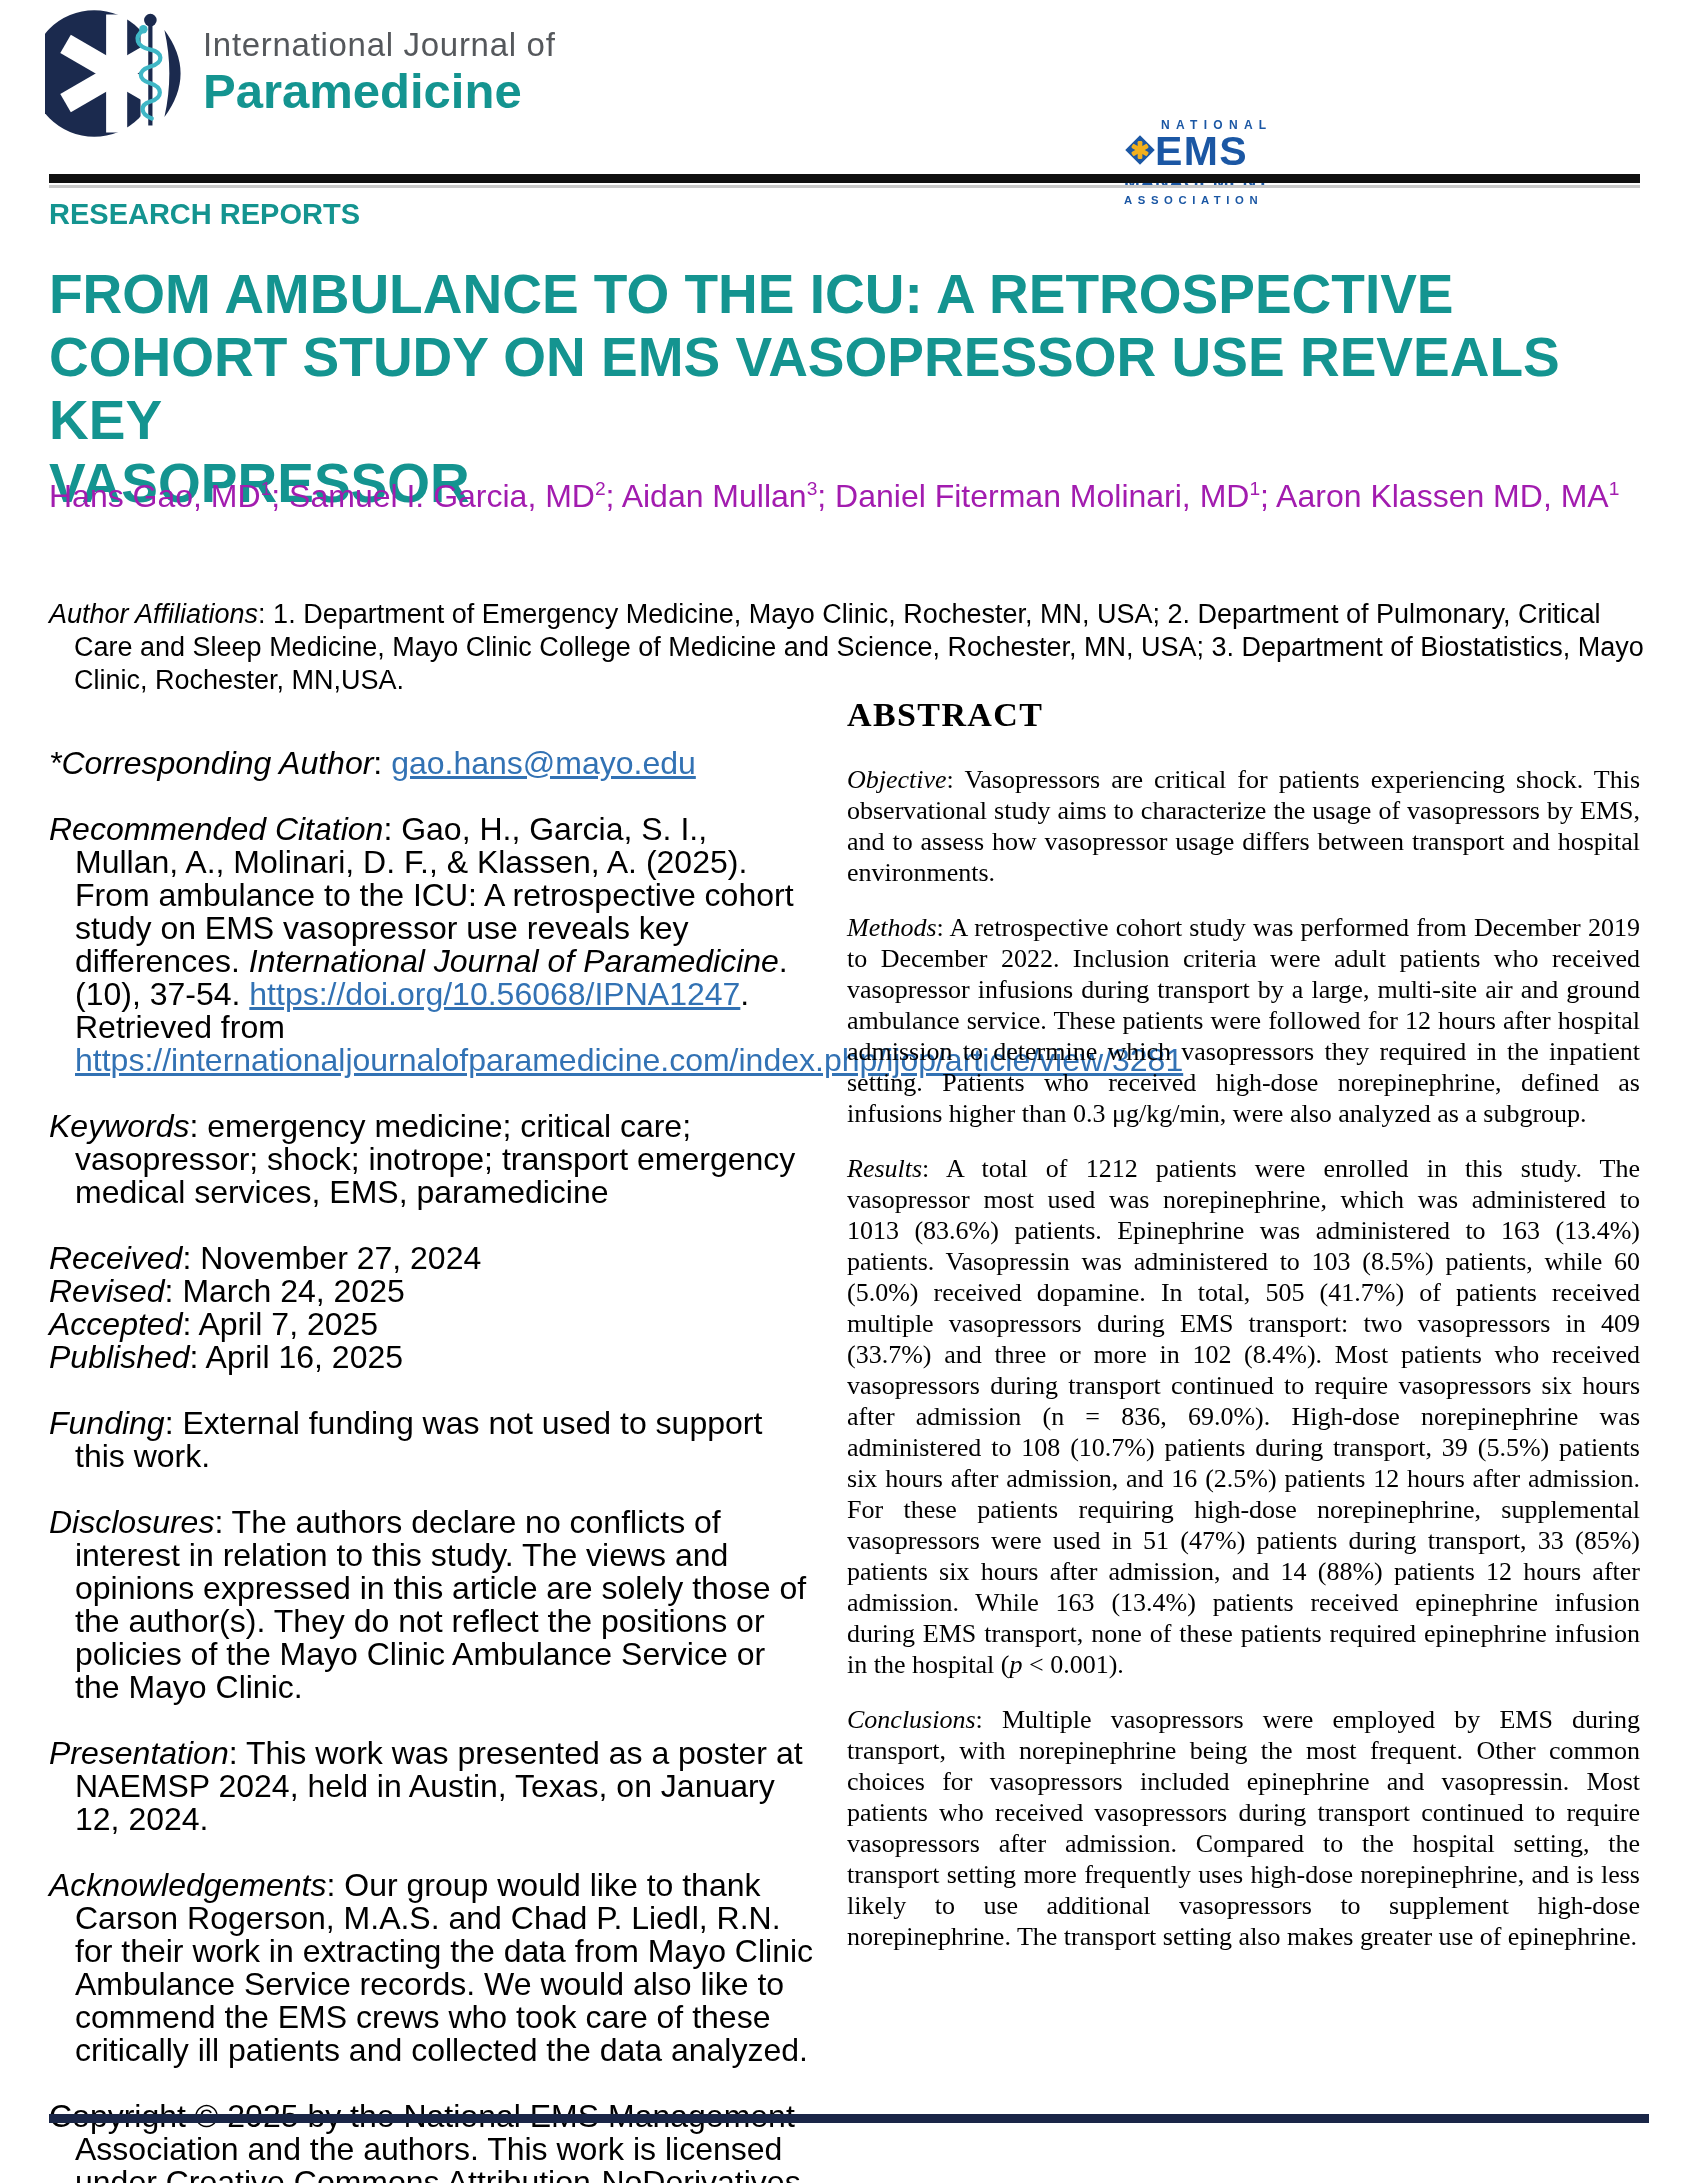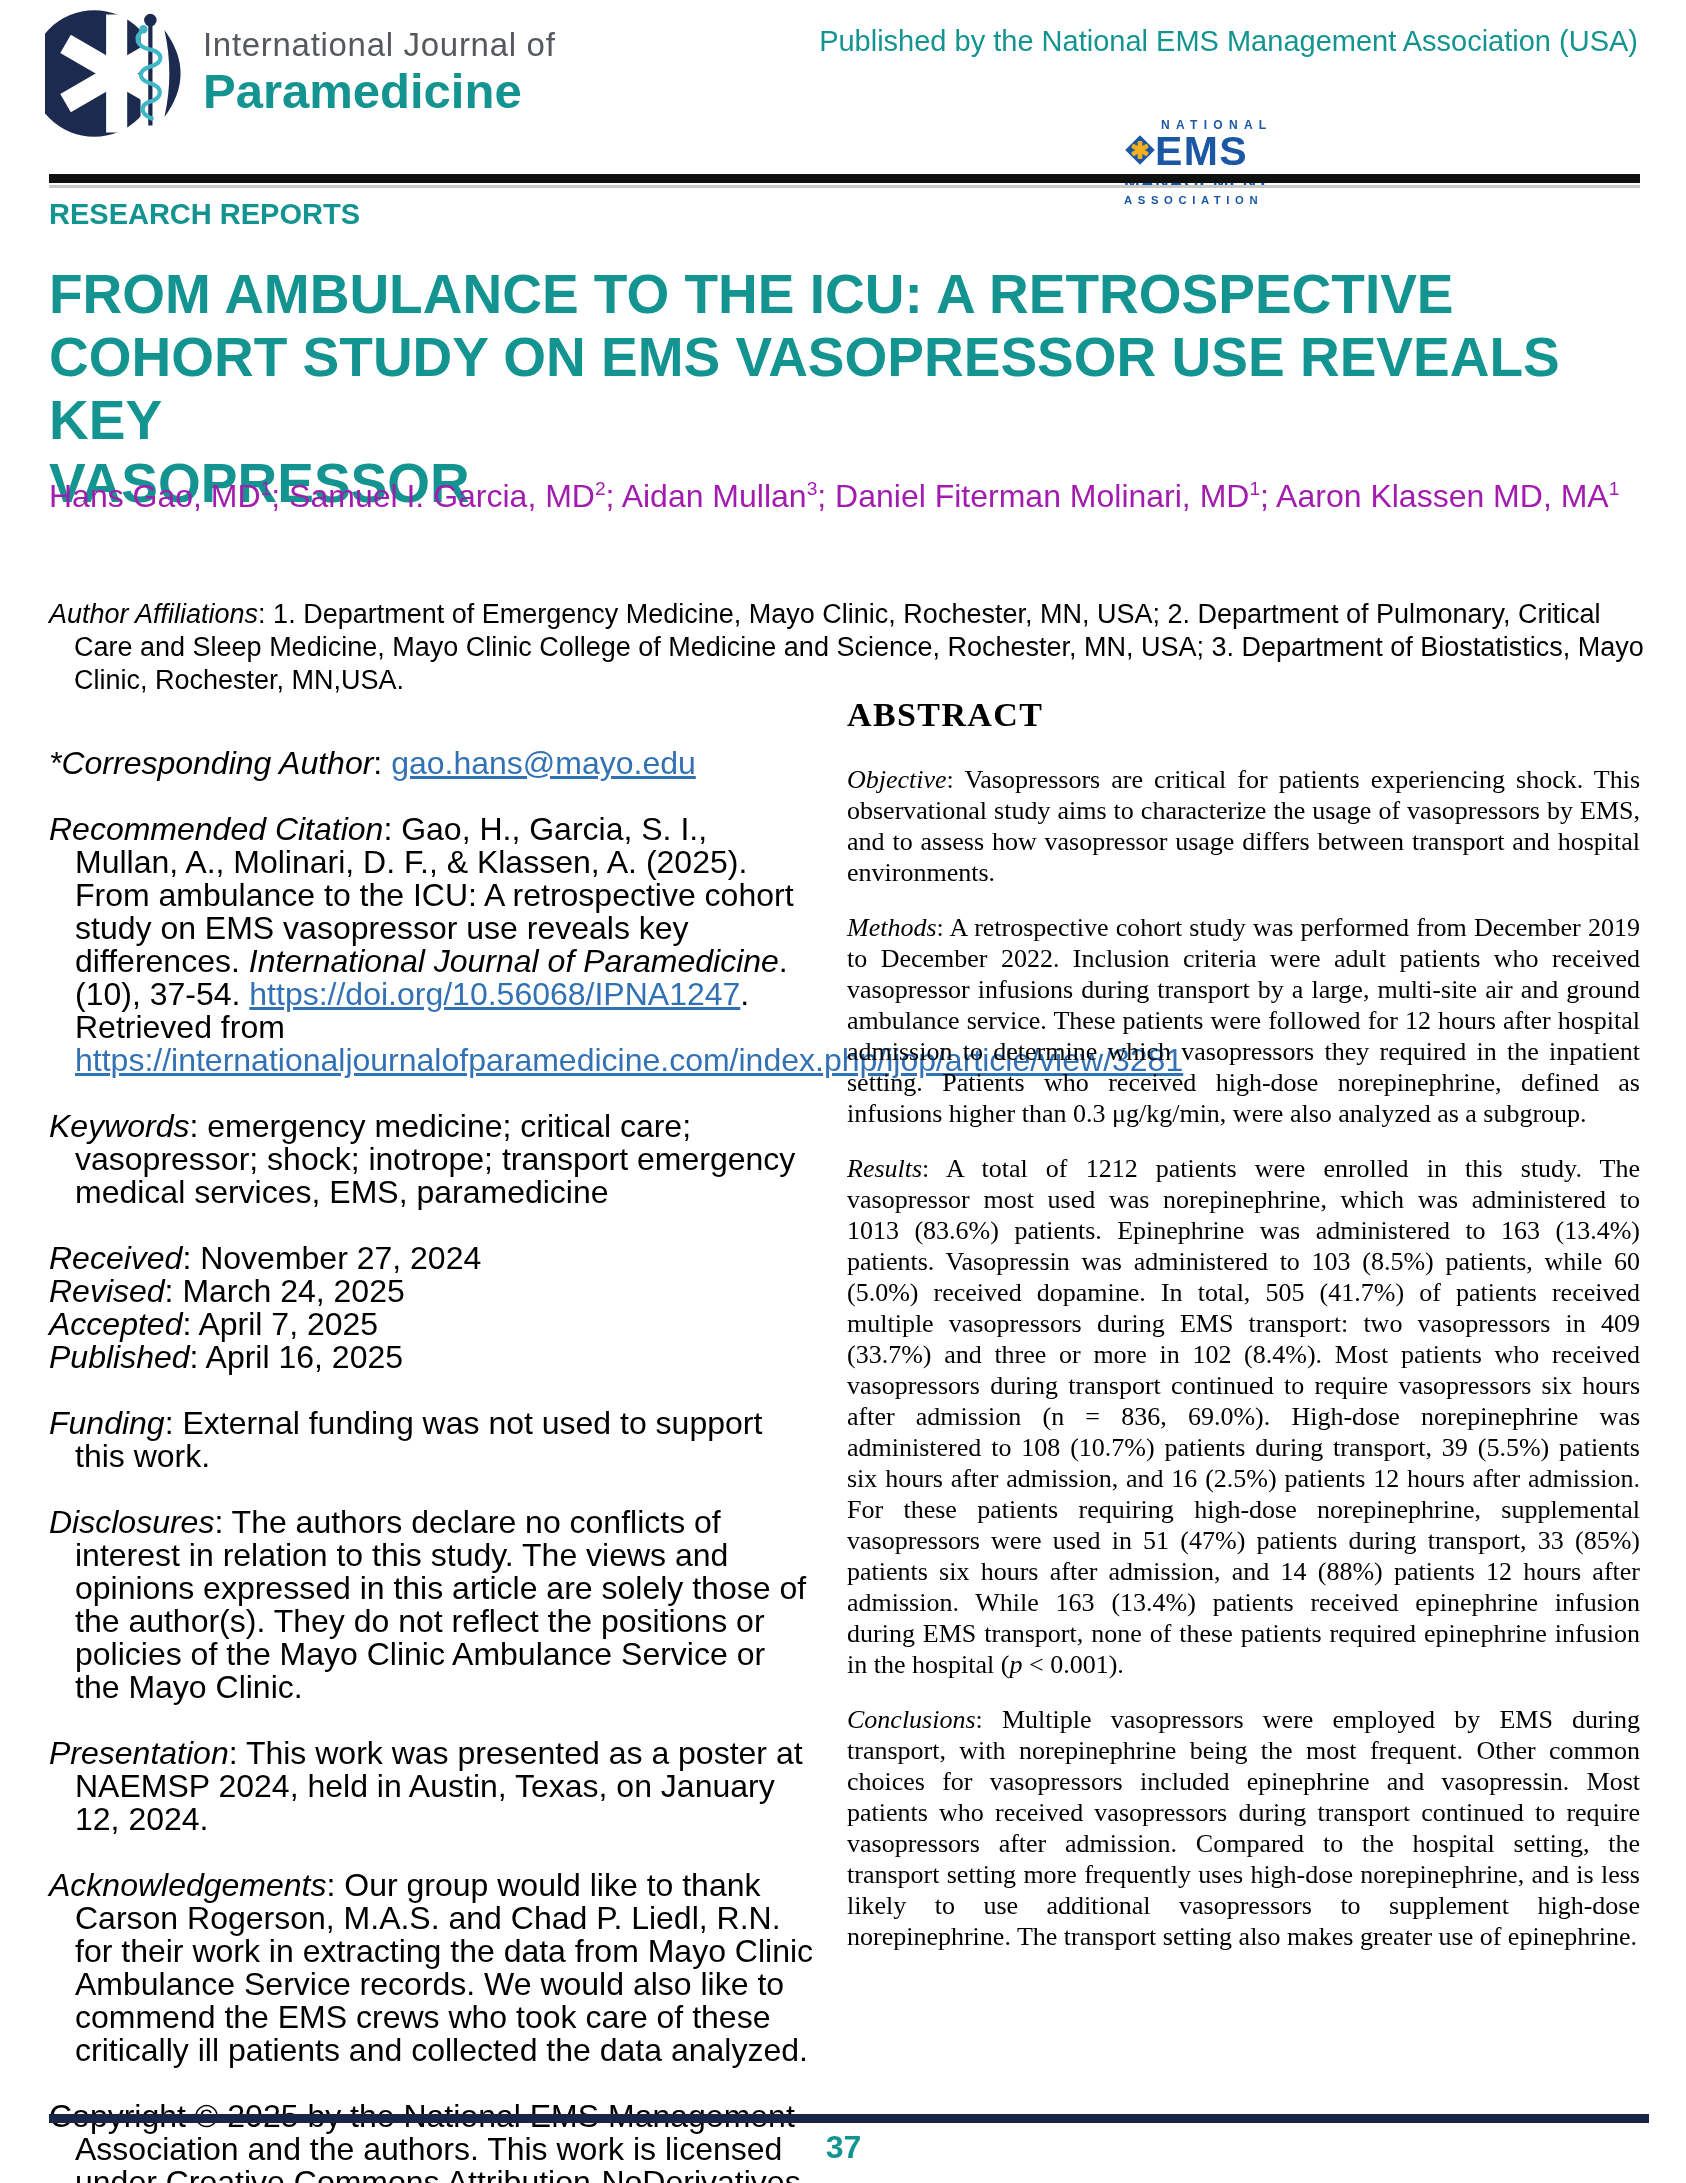--- a/index.html
+++ b/index.html
@@ -75,21 +75,20 @@
       <circle cx="140" cy="33" r="6" fill="#3fb7c6"></circle>
       <path d="M140,34 C126,44 130,58 150,62 C168,66 170,80 150,86 C132,92 132,104 150,110 C168,116 168,130 150,136 C134,141 136,154 152,160" fill="none" stroke="#3fb7c6" stroke-width="6" stroke-linecap="round"></path>
       <path d="M170,34 Q216,96 170,158 Q184,96 170,34 Z" fill="#1b2a4e"></path>
     </svg>
   </div>
   <div class="logo-text">
     <div class="logo-line1">International Journal of</div>
     <div class="logo-line2">Paramedicine</div>
   </div>
 
-  <div class="published-by">Published by the National EMS Management Association (USA)</div>
 
   <div class="nemsma">
     <div class="nemsma-national">NATIONAL</div>
     <div class="nemsma-row">
       <span class="nemsma-star">
         <svg width="32" height="32" viewBox="0 0 46 46">
           <rect x="8" y="8" width="30" height="30" transform="rotate(45 23 23)" fill="#1b57a4"></rect>
           <g fill="#f2b01e" transform="translate(23,23)">
             <rect x="-3.4" y="-13" width="6.8" height="26" rx="2"></rect>
             <rect x="-3.4" y="-13" width="6.8" height="26" rx="2" transform="rotate(60)"></rect>
@@ -153,16 +152,15 @@
     <div class="abstract-heading">ABSTRACT</div>
     <div>
         <p class="abs-para"><span class="r-i">Objective</span><span class="">: Vasopressors are critical for patients experiencing shock. This observational study aims to characterize the usage of vasopressors by EMS, and to assess how vasopressor usage differs between transport and hospital environments.</span></p>
         <p class="abs-para"><span class="r-i">Methods</span><span class="">: A retrospective cohort study was performed from December 2019 to December 2022. Inclusion criteria were adult patients who received vasopressor infusions during transport by a large, multi-site air and ground ambulance service. These patients were followed for 12 hours after hospital admission to determine which vasopressors they required in the inpatient setting. Patients who received high-dose norepinephrine, defined as infusions higher than 0.3 μg/kg/min, were also analyzed as a subgroup.</span></p>
         <p class="abs-para"><span class="r-i">Results</span><span class="">: A total of 1212 patients were enrolled in this study. The vasopressor most used was norepinephrine, which was administered to 1013 (83.6%) patients. Epinephrine was administered to 163 (13.4%) patients. Vasopressin was administered to 103 (8.5%) patients, while 60 (5.0%) received dopamine. In total, 505 (41.7%) of patients received multiple vasopressors during EMS transport: two vasopressors in 409 (33.7%) and three or more in 102 (8.4%). Most patients who received vasopressors during transport continued to require vasopressors six hours after admission (n = 836, 69.0%). High-dose norepinephrine was administered to 108 (10.7%) patients during transport, 39 (5.5%) patients six hours after admission, and 16 (2.5%) patients 12 hours after admission. For these patients requiring high-dose norepinephrine, supplemental vasopressors were used in 51 (47%) patients during transport, 33 (85%) patients six hours after admission, and 14 (88%) patients 12 hours after admission. While 163 (13.4%) patients received epinephrine infusion during EMS transport, none of these patients required epinephrine infusion in the hospital (</span><span class="r-i">p</span><span class=""> &lt; 0.001).</span></p>
         <p class="abs-para"><span class="r-i">Conclusions</span><span class="">: Multiple vasopressors were employed by EMS during transport, with norepinephrine being the most frequent. Other common choices for vasopressors included epinephrine and vasopressin. Most patients who received vasopressors during transport continued to require vasopressors after admission. Compared to the hospital setting, the transport setting more frequently uses high-dose norepinephrine, and is less likely to use additional vasopressors to supplement high-dose norepinephrine. The transport setting also makes greater use of epinephrine.</span></p>
       </div>
   </div>
 
   <div class="footer-rule"></div>
-  <div class="page-number">37</div>
 
 </div>
 
 
 </body></html>

